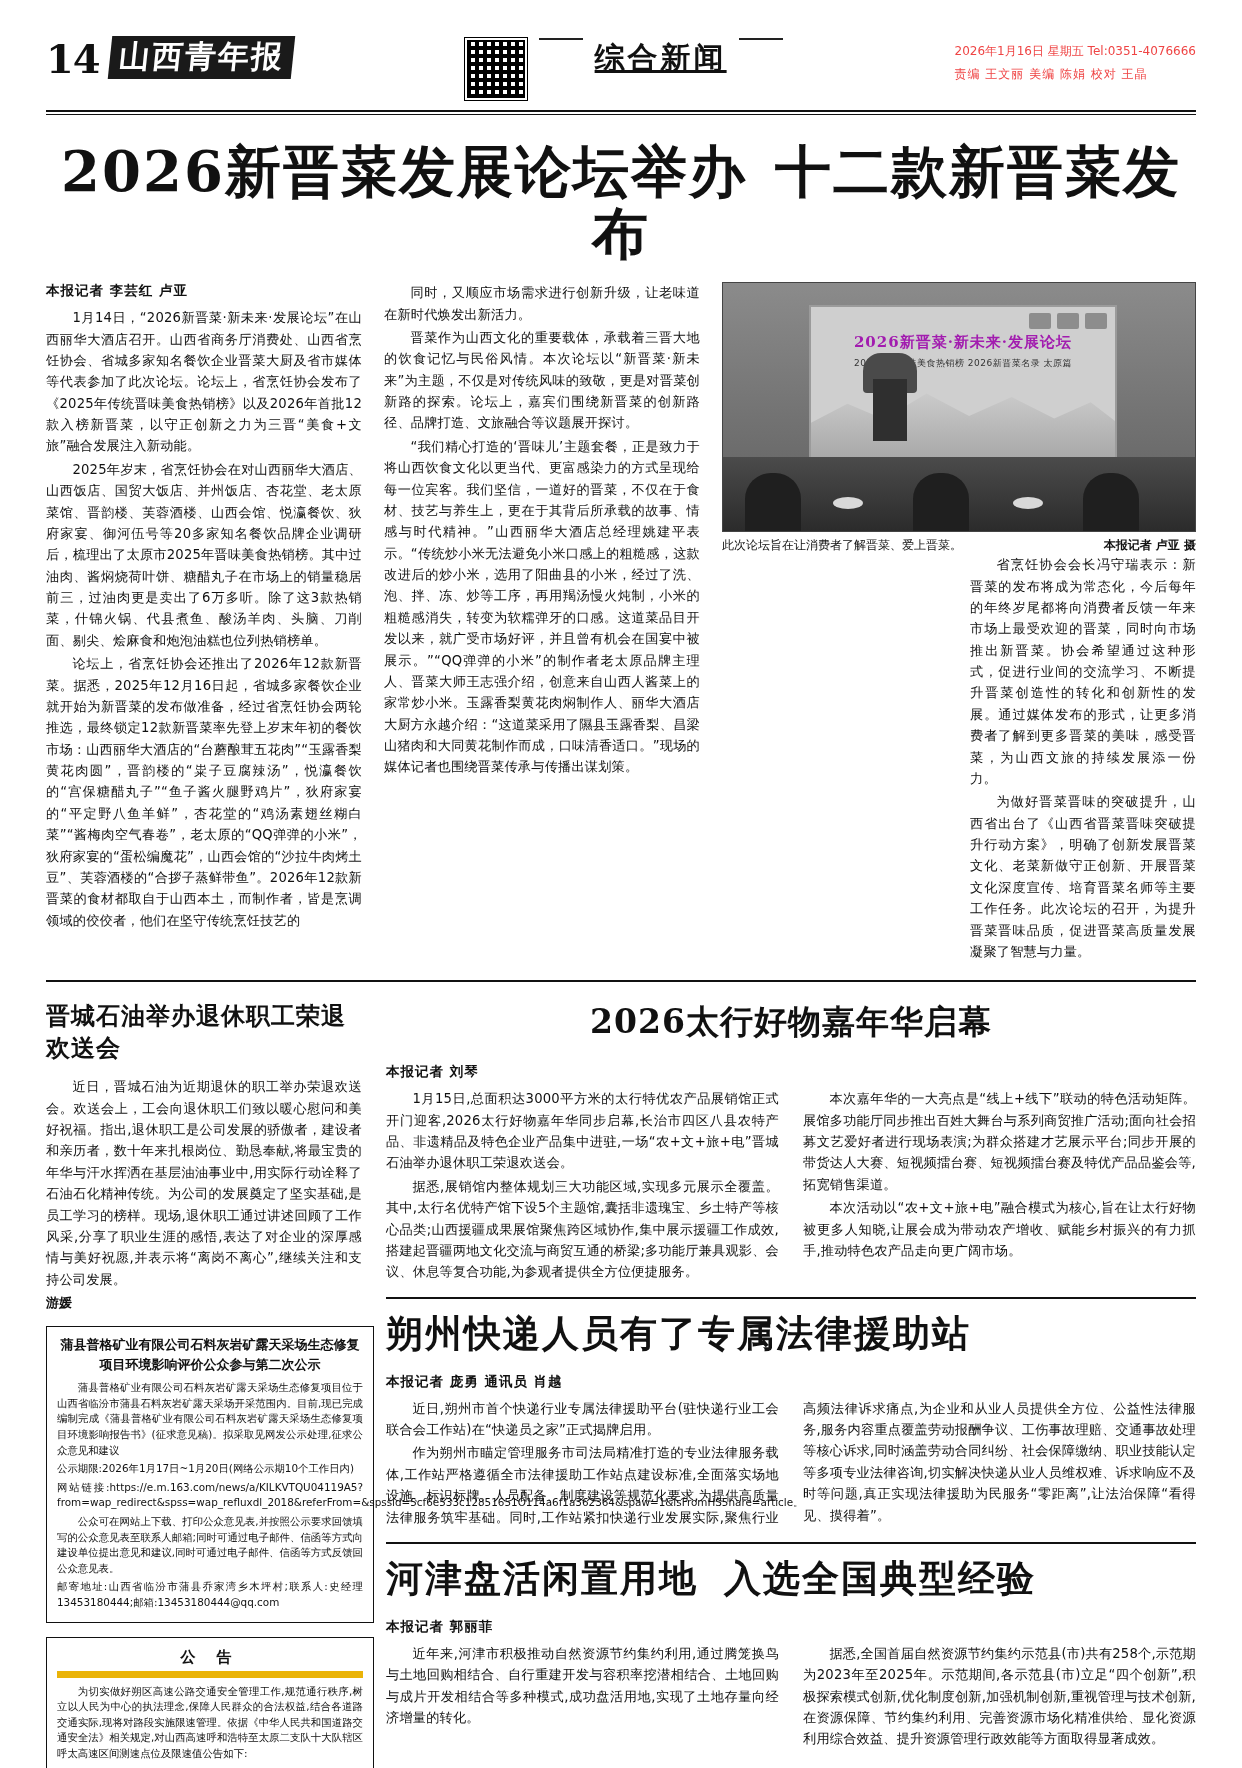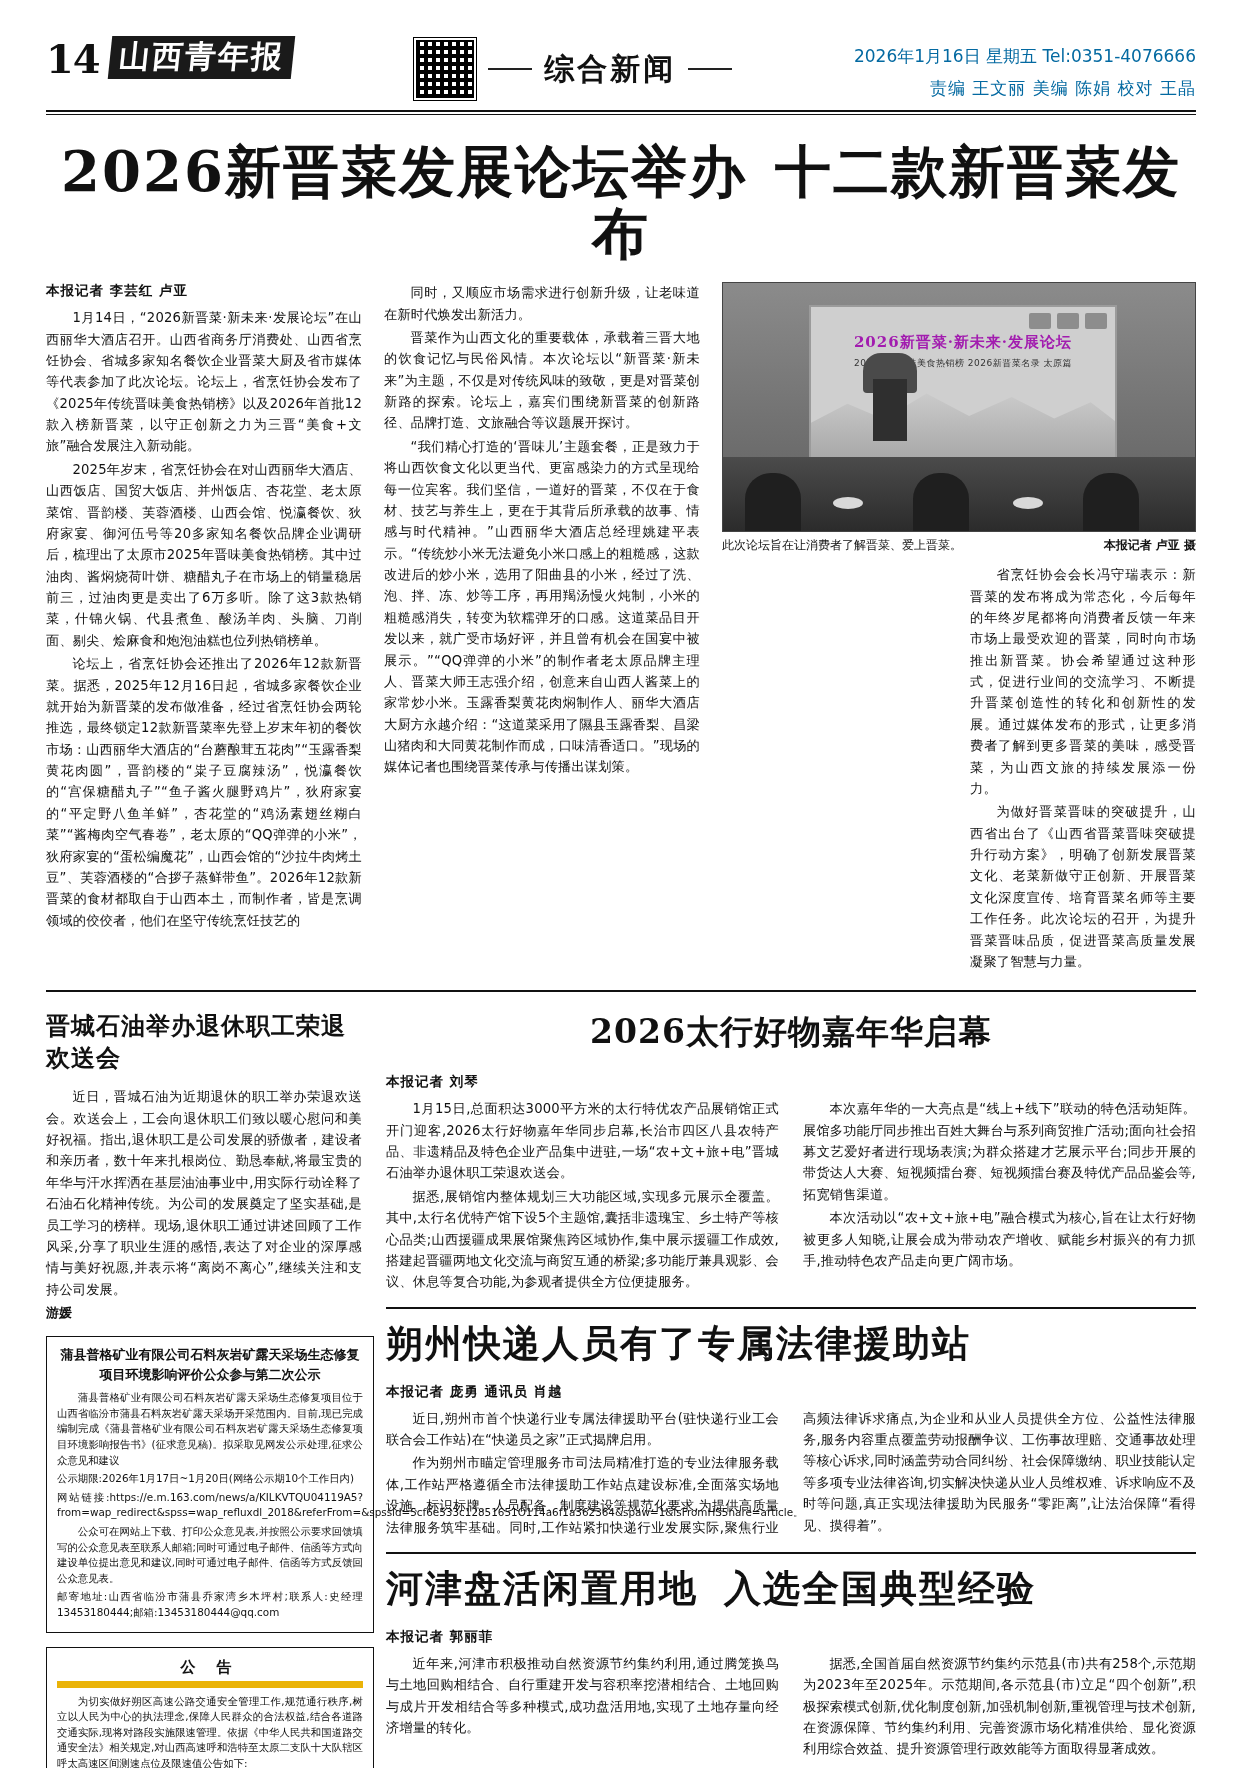--- a/index.html
+++ b/index.html
@@ -6,28 +6,28 @@
   body{width:1242px;height:1768px;font-family:"DejaVu Sans","Liberation Sans",sans-serif;color:#111;}
   .page{position:relative;width:1242px;height:1768px;padding:16px;box-sizing:border-box;background:#fff;}
   .inner{position:absolute;left:46px;top:36px;width:1150px;height:1700px;}
 
   
   .masthead{display:flex;align-items:flex-start;justify-content:space-between;height:66px;}
   .mh-left{display:flex;align-items:flex-end;gap:10px;}
   .page-no{font-family:"DejaVu Serif","Liberation Serif",serif;font-size:40px;font-weight:bold;line-height:1;letter-spacing:-1px;}
   .paper-name{font-family:"DejaVu Serif","Liberation Serif",serif;font-size:31px;font-weight:bold;line-height:1;letter-spacing:2px;
      background:#1a1a1a;color:#fff;padding:5px 9px 7px 9px;transform:skewX(-6deg);}
-  .mh-center{display:flex;align-items:center;gap:12px;margin-top:2px;}
+  .mh-center{display:flex;gap:12px;margin-top:2px;text-decoration:underline;}
   .qr{width:58px;height:58px;background:
       repeating-linear-gradient(90deg,#000 0 4px,#fff 4px 8px),
       repeating-linear-gradient(0deg,#000 0 4px,transparent 4px 8px);
       background-blend-mode:multiply;border:2px solid #fff;outline:1px solid #000;}
   .sec-rule{width:44px;height:0;border-top:2px solid #222;}
   .section-title{font-family:"DejaVu Serif","Liberation Serif",serif;font-size:30px;font-weight:bold;letter-spacing:3px;}
-  .mh-right{text-align:right;font-size:17px;line-height:1.9;color:#0369a1;margin-top:4px;}
+  .mh-right{font-size:12px;line-height:1.9;color:#ef4444;margin-top:4px;}
   .mh-right .row2{letter-spacing:1px;}
 
   .rule-thick{border-top:2.5px solid #111;margin-top:8px;}
   .rule-thin{border-top:1px solid #111;margin-top:2px;}
 
   
   .headline{font-family:"DejaVu Serif","Liberation Serif",serif;font-weight:bold;font-size:56px;
      text-align:center;letter-spacing:2px;margin:26px 0 18px 0;line-height:1.1;}
   .headline .gap{display:inline-block;width:28px;}
 
@@ -54,21 +54,21 @@
   .ph-logos i{display:block;width:22px;height:16px;background:#8d8d8d;border-radius:2px;}
   .ph-pod{position:absolute;left:150px;top:96px;width:34px;height:62px;background:#2f2f2f;}
   .ph-speaker{position:absolute;left:140px;top:70px;width:54px;height:40px;background:#4a4a4a;border-radius:18px 18px 4px 4px;}
   .ph-table{position:absolute;left:0;right:0;bottom:0;height:74px;background:linear-gradient(#4b4b4b,#2b2b2b);}
   .ph-dish{position:absolute;bottom:22px;width:30px;height:12px;border-radius:50%;background:#d9d9d9;}
   .ph-person{position:absolute;bottom:0;width:56px;height:58px;background:#1f1f1f;border-radius:26px 26px 0 0;}
   .photo-cap{font-size:12px;line-height:1.5;margin-top:4px;display:flex;justify-content:space-between;align-items:flex-start;gap:8px;}
   .photo-cap .c1{flex:1;}
   .photo-cap .c2{font-weight:bold;white-space:nowrap;}
 
-  .two-under{display:flex;gap:22px;margin-top:10px;}
+  .two-under{display:flex;gap:22px;}
   .two-under>div{width:226px;}
 
   
   .hr-block{border-top:2px solid #111;margin:16px 0 12px 0;}
 
   
   .mid{display:flex;gap:24px;align-items:flex-start;}
   .mid-left{width:316px;}
   .mid-right{width:810px;}
   .sub-head{font-family:"DejaVu Serif","Liberation Serif",serif;font-weight:bold;font-size:24px;letter-spacing:1px;margin:6px 0 12px 0;}

